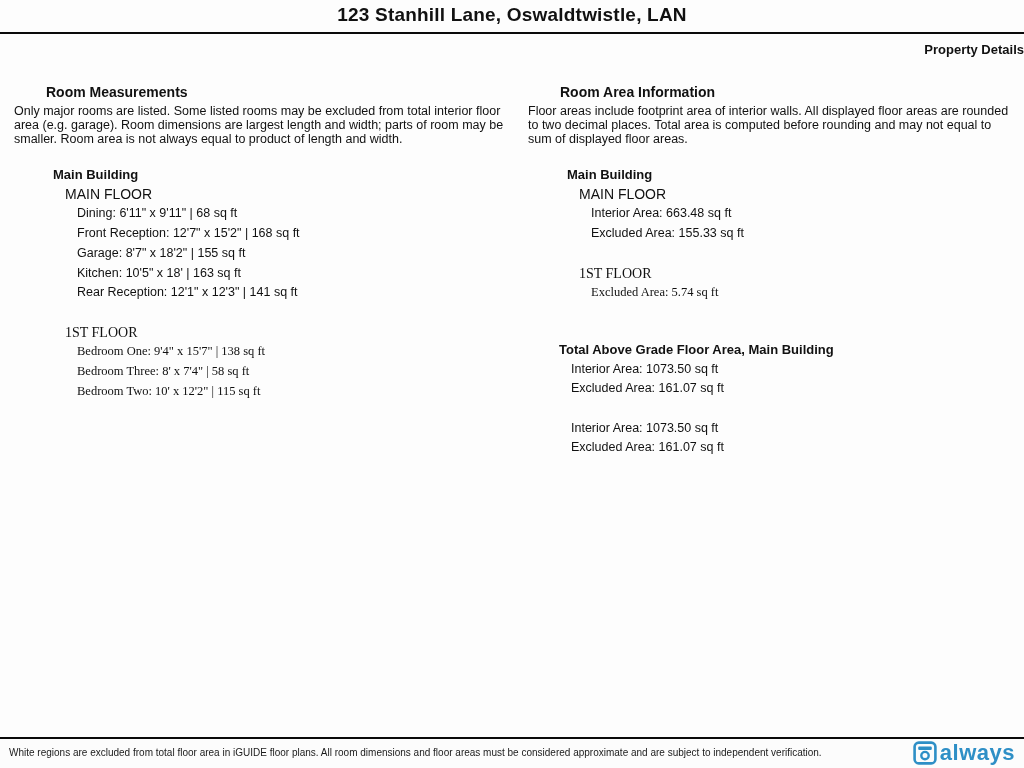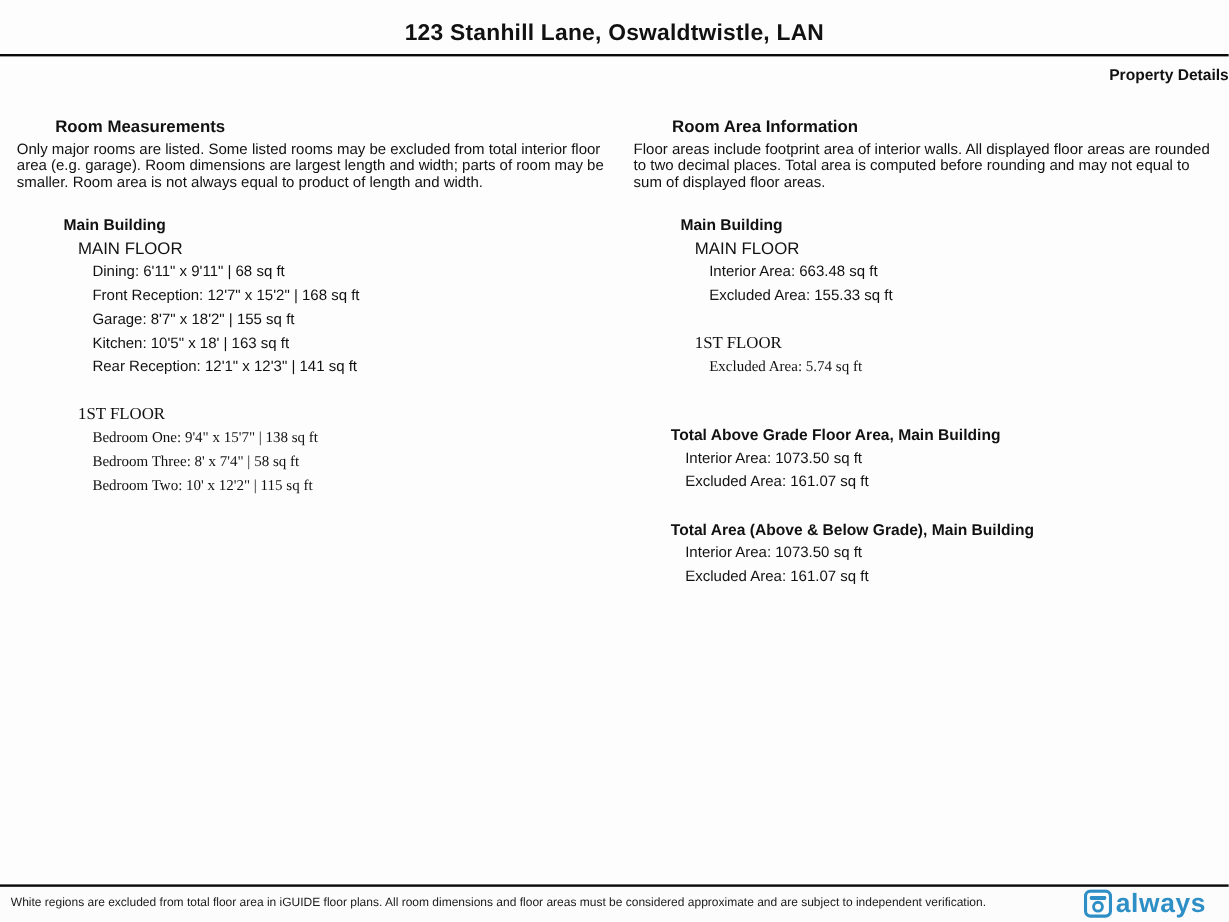--- a/index.html
+++ b/index.html
@@ -8,21 +8,21 @@
     font-family: "Liberation Sans", "DejaVu Sans", sans-serif;
     background: #fdfdfd;
     color: #111;
     position: relative;
     overflow: hidden;
   }
   .page-title {
     text-align: center;
     font-size: 19px;
     font-weight: bold;
-    padding-top: 17px;
+    padding-top: 4px;
     letter-spacing: 0.2px;
   }
   .title-rule {
     border: none;
     border-top: 2.5px solid #0a0a0a;
     margin-top: 6px;
   }
   .page-subtitle {
     text-align: right;
     font-size: 13px;
@@ -85,21 +85,21 @@
   }
   footer {
     position: absolute;
     left: 0; right: 0; bottom: 0;
     height: 31px;
     border-top: 2.5px solid #0a0a0a;
     background: #fcfcfc;
     display: flex;
     align-items: center;
     justify-content: space-between;
-    padding: 0 19px 2px 9px;
+    padding: 0 9px 2px 9px;
   }
   .disclaimer {
     font-size: 10px;
     color: #1a1a1a;
   }
   .logo {
     display: flex;
     align-items: center;
     gap: 3px;
     color: #2e8fc6;
@@ -171,21 +171,20 @@
     </div>
 
     <div class="totals">
       <div class="total-block">
         <h3 class="total-heading">Total Above Grade Floor Area, Main Building</h3>
         <div class="area-line">Interior Area: 1073.50 sq ft</div>
         <div class="area-line">Excluded Area: 161.07 sq ft</div>
       </div>
 
       <div class="total-block">
-        <h3 class="total-heading">Total Area (Above &amp; Below Grade), Main Building</h3>
         <div class="area-line">Interior Area: 1073.50 sq ft</div>
         <div class="area-line">Excluded Area: 161.07 sq ft</div>
       </div>
     </div>
   </section>
 
 </main>
 
 <footer>
   <span class="disclaimer">White regions are excluded from total floor area in iGUIDE floor plans. All room dimensions and floor areas must be considered approximate and are subject to independent verification.</span>

